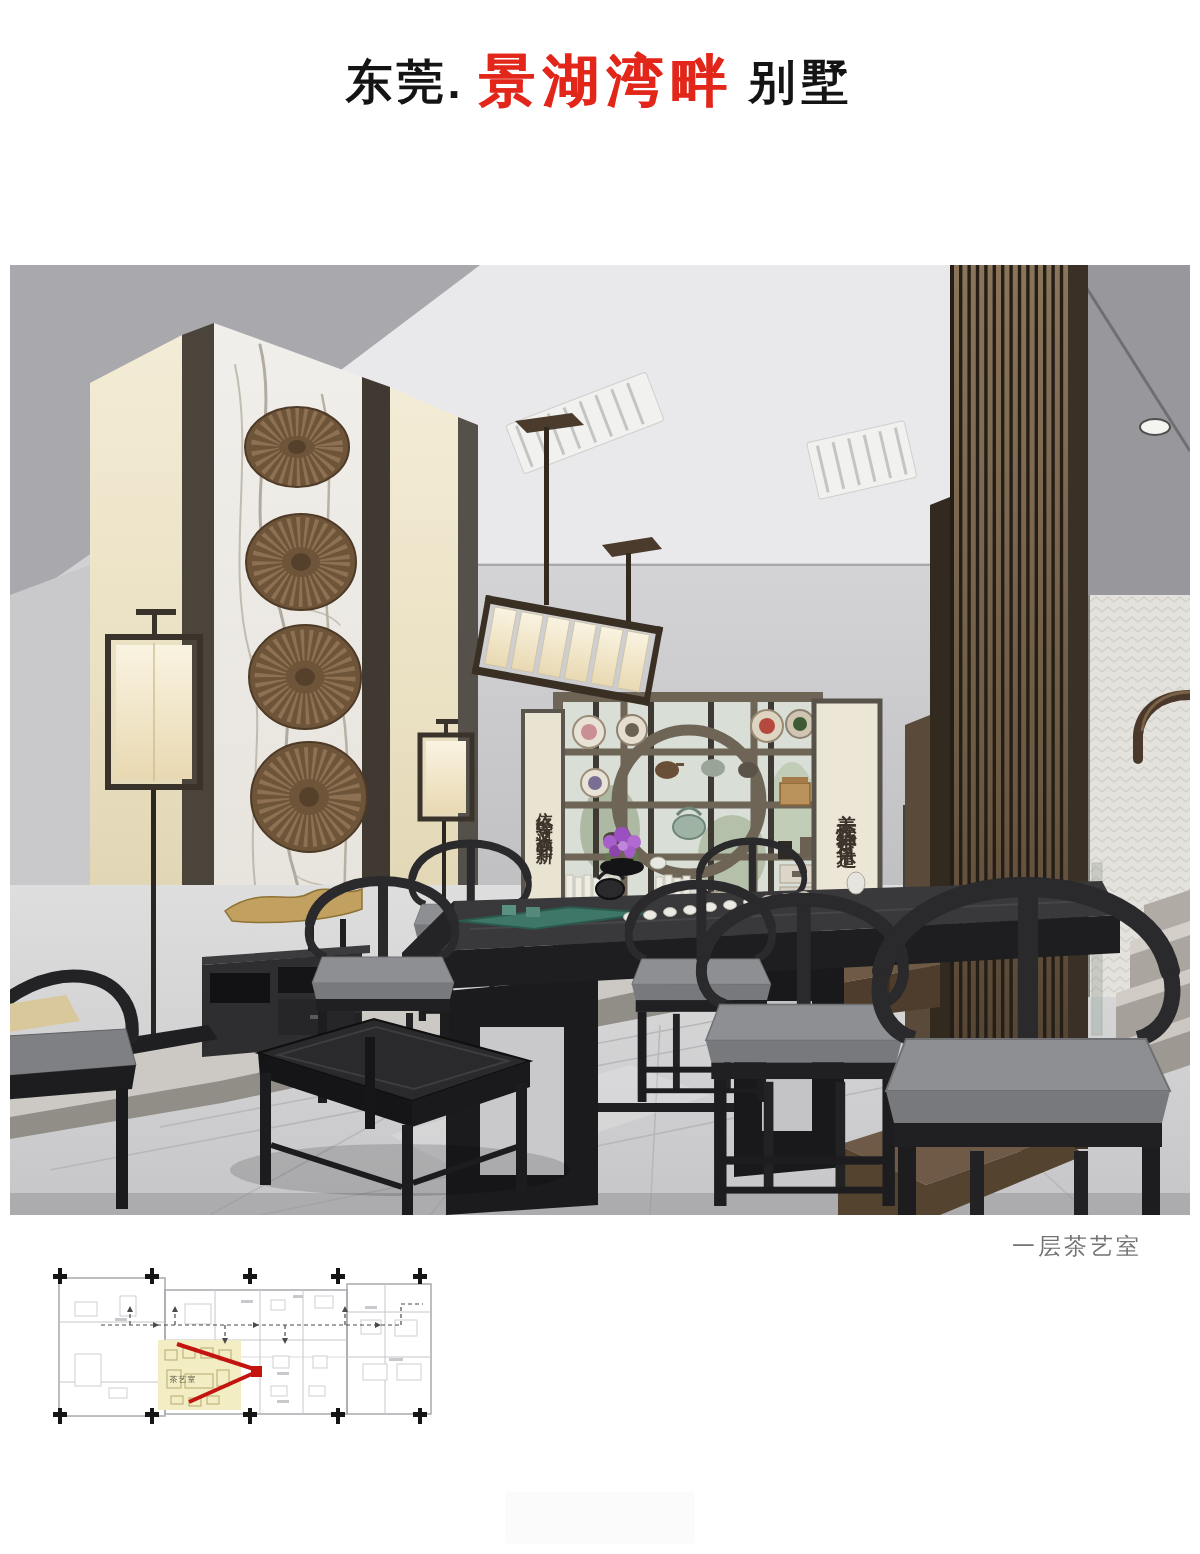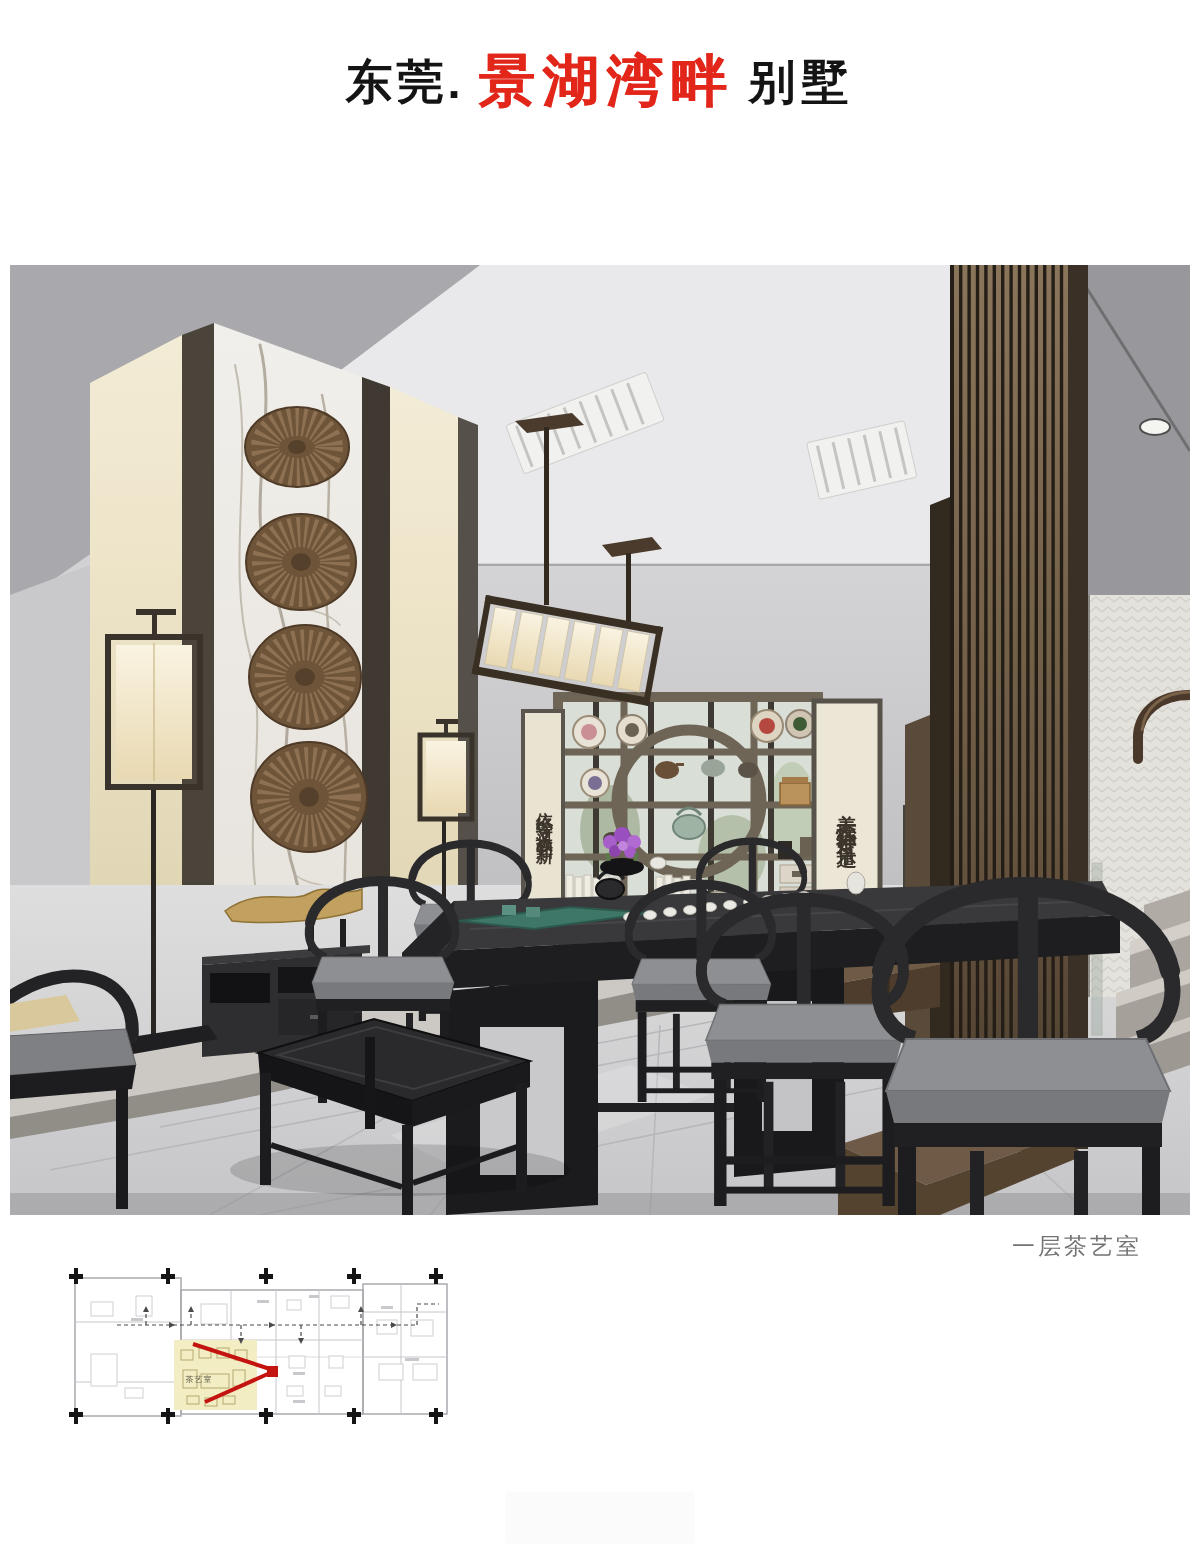--- a/index.html
+++ b/index.html
@@ -24,21 +24,21 @@
   .scroll.left{left:517px;top:452px;width:34px;height:202px;font-size:17px;
                line-height:34px;letter-spacing:5px;}
   .scroll.right{left:810px;top:444px;width:54px;height:218px;font-size:20px;
                 line-height:54px;letter-spacing:5px;}
 
   
   .caption{position:absolute;top:1231px;right:58px;font-size:23px;letter-spacing:3px;
            color:#737373;font-weight:500;}
 
   
-  .plan{position:absolute;left:61px;top:1262px;width:400px;height:188px;}
+  .plan{position:absolute;left:45px;top:1262px;width:400px;height:188px;}
   .plan-label{position:absolute;left:116px;top:112px;width:44px;text-align:center;
               font-size:8px;color:#5c5c46;letter-spacing:1px;}
 
   
   .watermark{position:absolute;left:505px;top:1492px;width:190px;height:52px;
              background:rgba(120,120,120,0.03);border-radius:4px;}
 </style>
 </head>
 <body>
 

